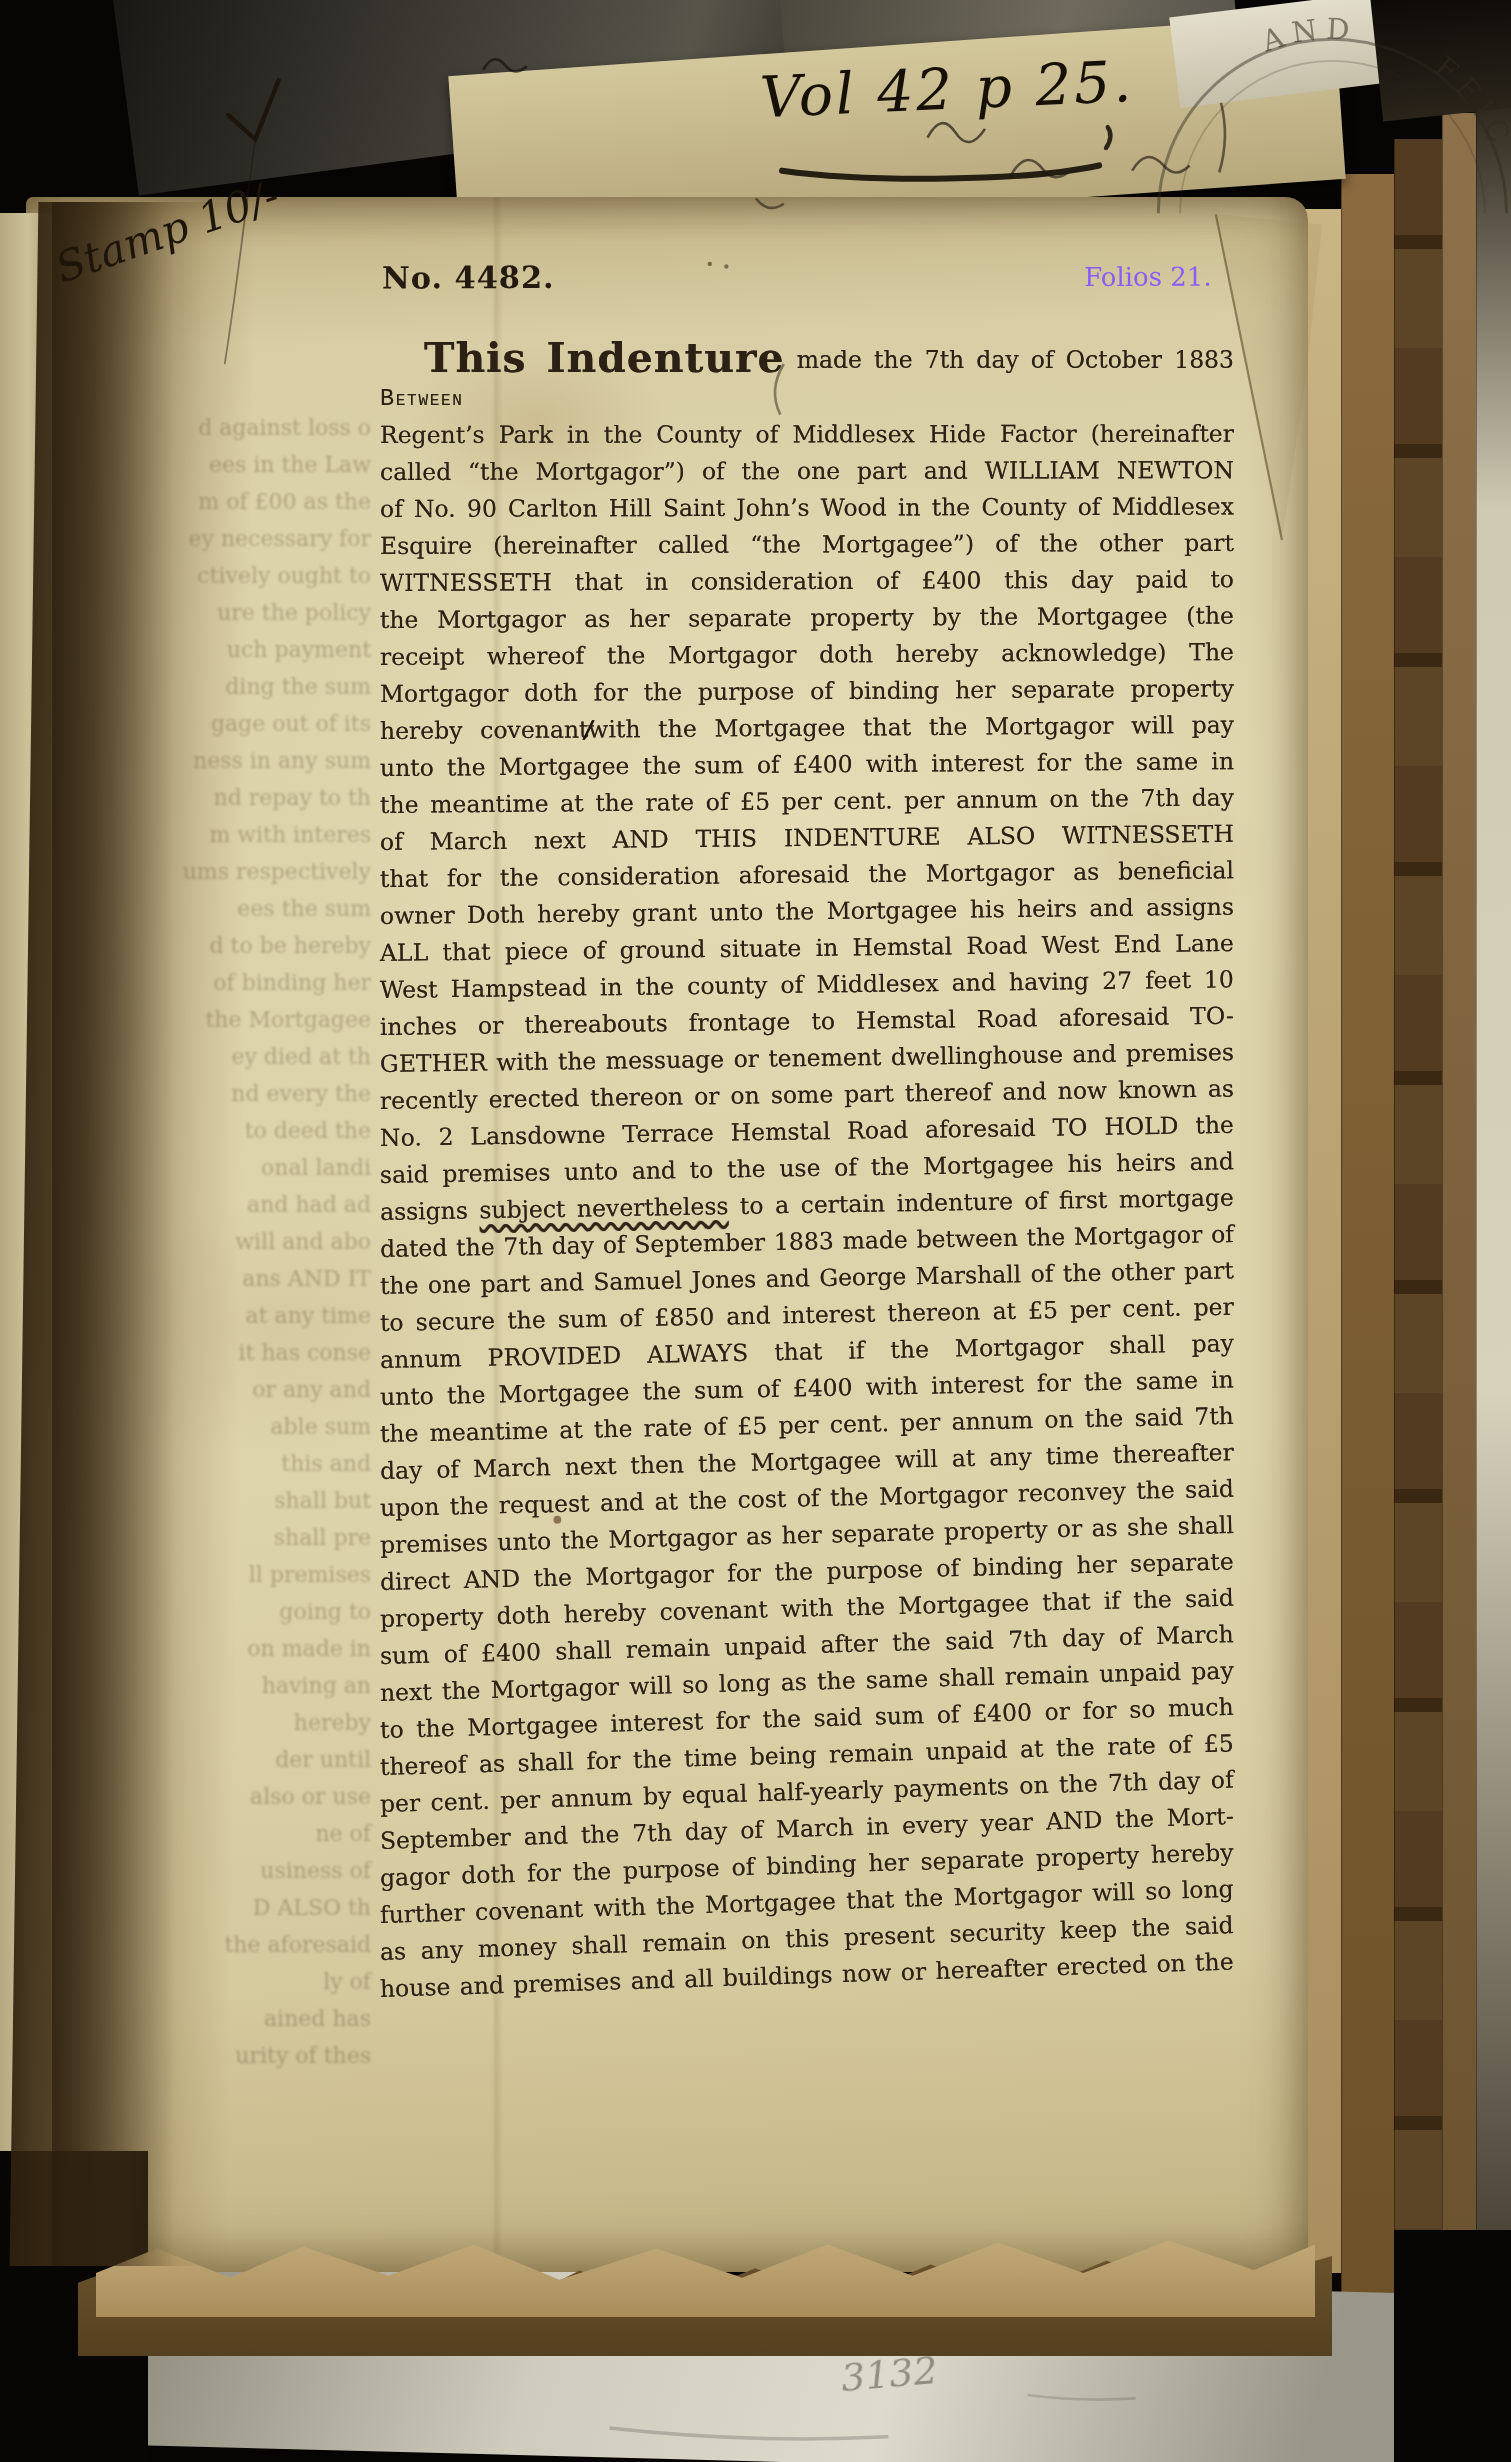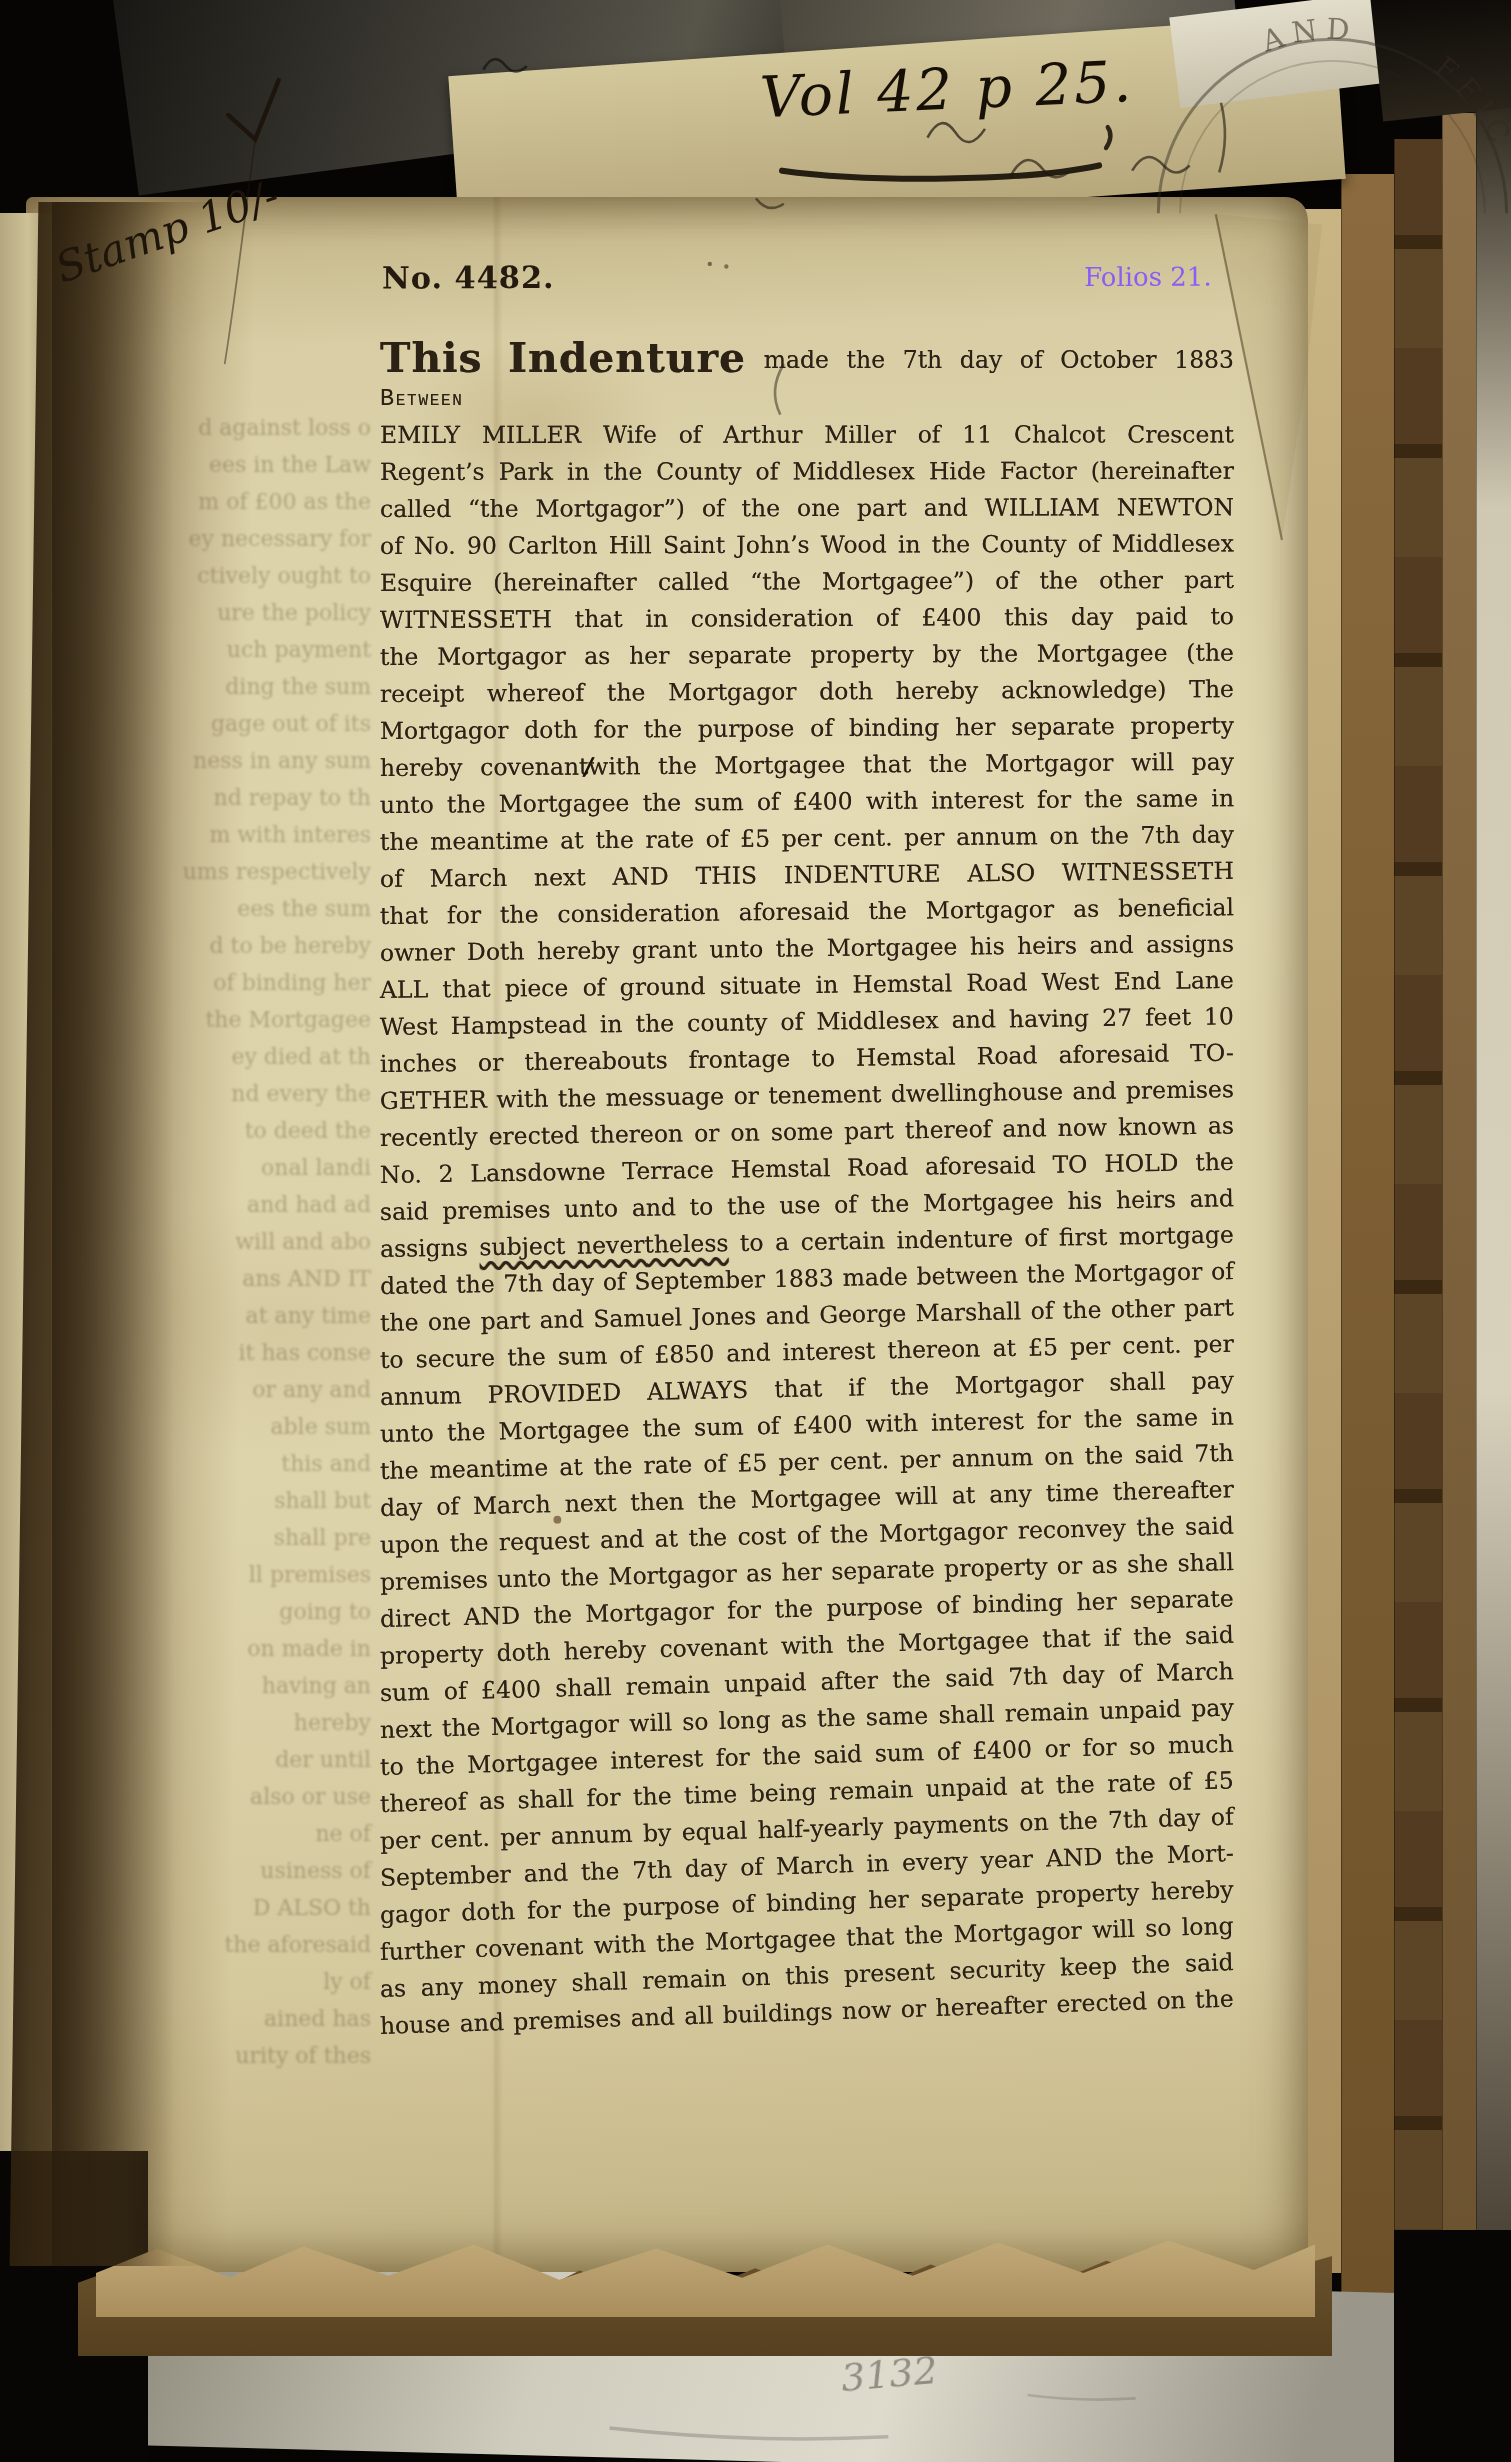--- a/index.html
+++ b/index.html
@@ -75,21 +75,21 @@
 
   
   .header-row{left:382px;top:258px;width:854px;z-index:7;display:flex;
         justify-content:space-between;align-items:baseline;transform:rotate(-0.2deg);}
   .doc-number{font-weight:700;font-size:30.5px;letter-spacing:0.9px;color:#241a10;}
   .doc-folios{font-size:26px;color:#8b5cf6;padding-right:24.4px;}
   .body-text{left:380px;top:338px;width:854px;z-index:7;color:#2b2115;
         font-size:23.5px;text-shadow:0 0 0.5px rgba(43,33,21,.65);}
   .line{display:block;line-height:37px;text-align:justify;text-align-last:justify;
         transform-origin:0 50%;white-space:normal;}
-  .seg-bl{font-size:41px;font-weight:700;letter-spacing:0.9px;vertical-align:-4.4px;line-height:1;}
+  .seg-bl{font-size:41px;font-weight:700;letter-spacing:0.9px;vertical-align:-4.4px;line-height:1;margin-left:44px;}
   .seg-sc{font-variant:small-caps;letter-spacing:1.7px;font-family:Liberation Mono, monospace;}
   .seg-wavy{text-decoration:underline;text-decoration-style:wavy;
         text-decoration-color:rgba(35,25,12,.85);text-decoration-thickness:2.6px;text-underline-offset:6.1px;}
   .seg-ink{font-style:italic;font-weight:700;color:#1a120a;margin:0 -4.4px;}
 
   
   .bleed{left:131px;top:409px;width:240px;z-index:4;text-align:right;
         font-size:22px;line-height:37px;color:rgba(90,75,45,.34);filter:blur(1px);}
 
   svg.deco{left:0;top:0;z-index:6;pointer-events:none;}
@@ -213,21 +213,20 @@
 <div class="abs stamp-note">Stamp 10/-</div>
 <div class="abs pencil">3132</div>
 
 <div class="abs header-row">
   <span class="doc-number">No. 4482.</span>
   <span class="doc-folios">Folios 21.</span>
 </div>
 
 <div class="abs body-text" id="body-host">
     <div class="line" style="transform: rotate(0deg);"><span class="seg-bl">This Indenture</span><span> made the 7th day of October 1883 </span><span class="seg-sc">Between</span></div>
-    <div class="line" style="transform: rotate(-0.042deg);"><span>EMILY MILLER Wife of Arthur Miller of 11 Chalcot Crescent</span></div>
     <div class="line" style="transform: rotate(-0.084deg);"><span>Regent’s Park in the County of Middlesex Hide Factor (hereinafter</span></div>
     <div class="line" style="transform: rotate(-0.126deg);"><span>called “the Mortgagor”) of the one part and WILLIAM NEWTON</span></div>
     <div class="line" style="transform: rotate(-0.168deg);"><span>of No. 90 Carlton Hill Saint John’s Wood in the County of Middlesex</span></div>
     <div class="line" style="transform: rotate(-0.21deg);"><span>Esquire (hereinafter called “the Mortgagee”) of the other part</span></div>
     <div class="line" style="transform: rotate(-0.252deg);"><span>WITNESSETH that in consideration of £400 this day paid to</span></div>
     <div class="line" style="transform: rotate(-0.294deg);"><span>the Mortgagor as her separate property by the Mortgagee (the</span></div>
     <div class="line" style="transform: rotate(-0.336deg);"><span>receipt whereof the Mortgagor doth hereby acknowledge) The</span></div>
     <div class="line" style="transform: rotate(-0.378deg);"><span>Mortgagor doth for the purpose of binding her separate property</span></div>
     <div class="line" style="transform: rotate(-0.42deg);"><span>hereby covenant</span><span class="seg-ink">∕</span><span>with the Mortgagee that the Mortgagor will pay</span></div>
     <div class="line" style="transform: rotate(-0.462deg);"><span>unto the Mortgagee the sum of £400 with interest for the same in</span></div>

